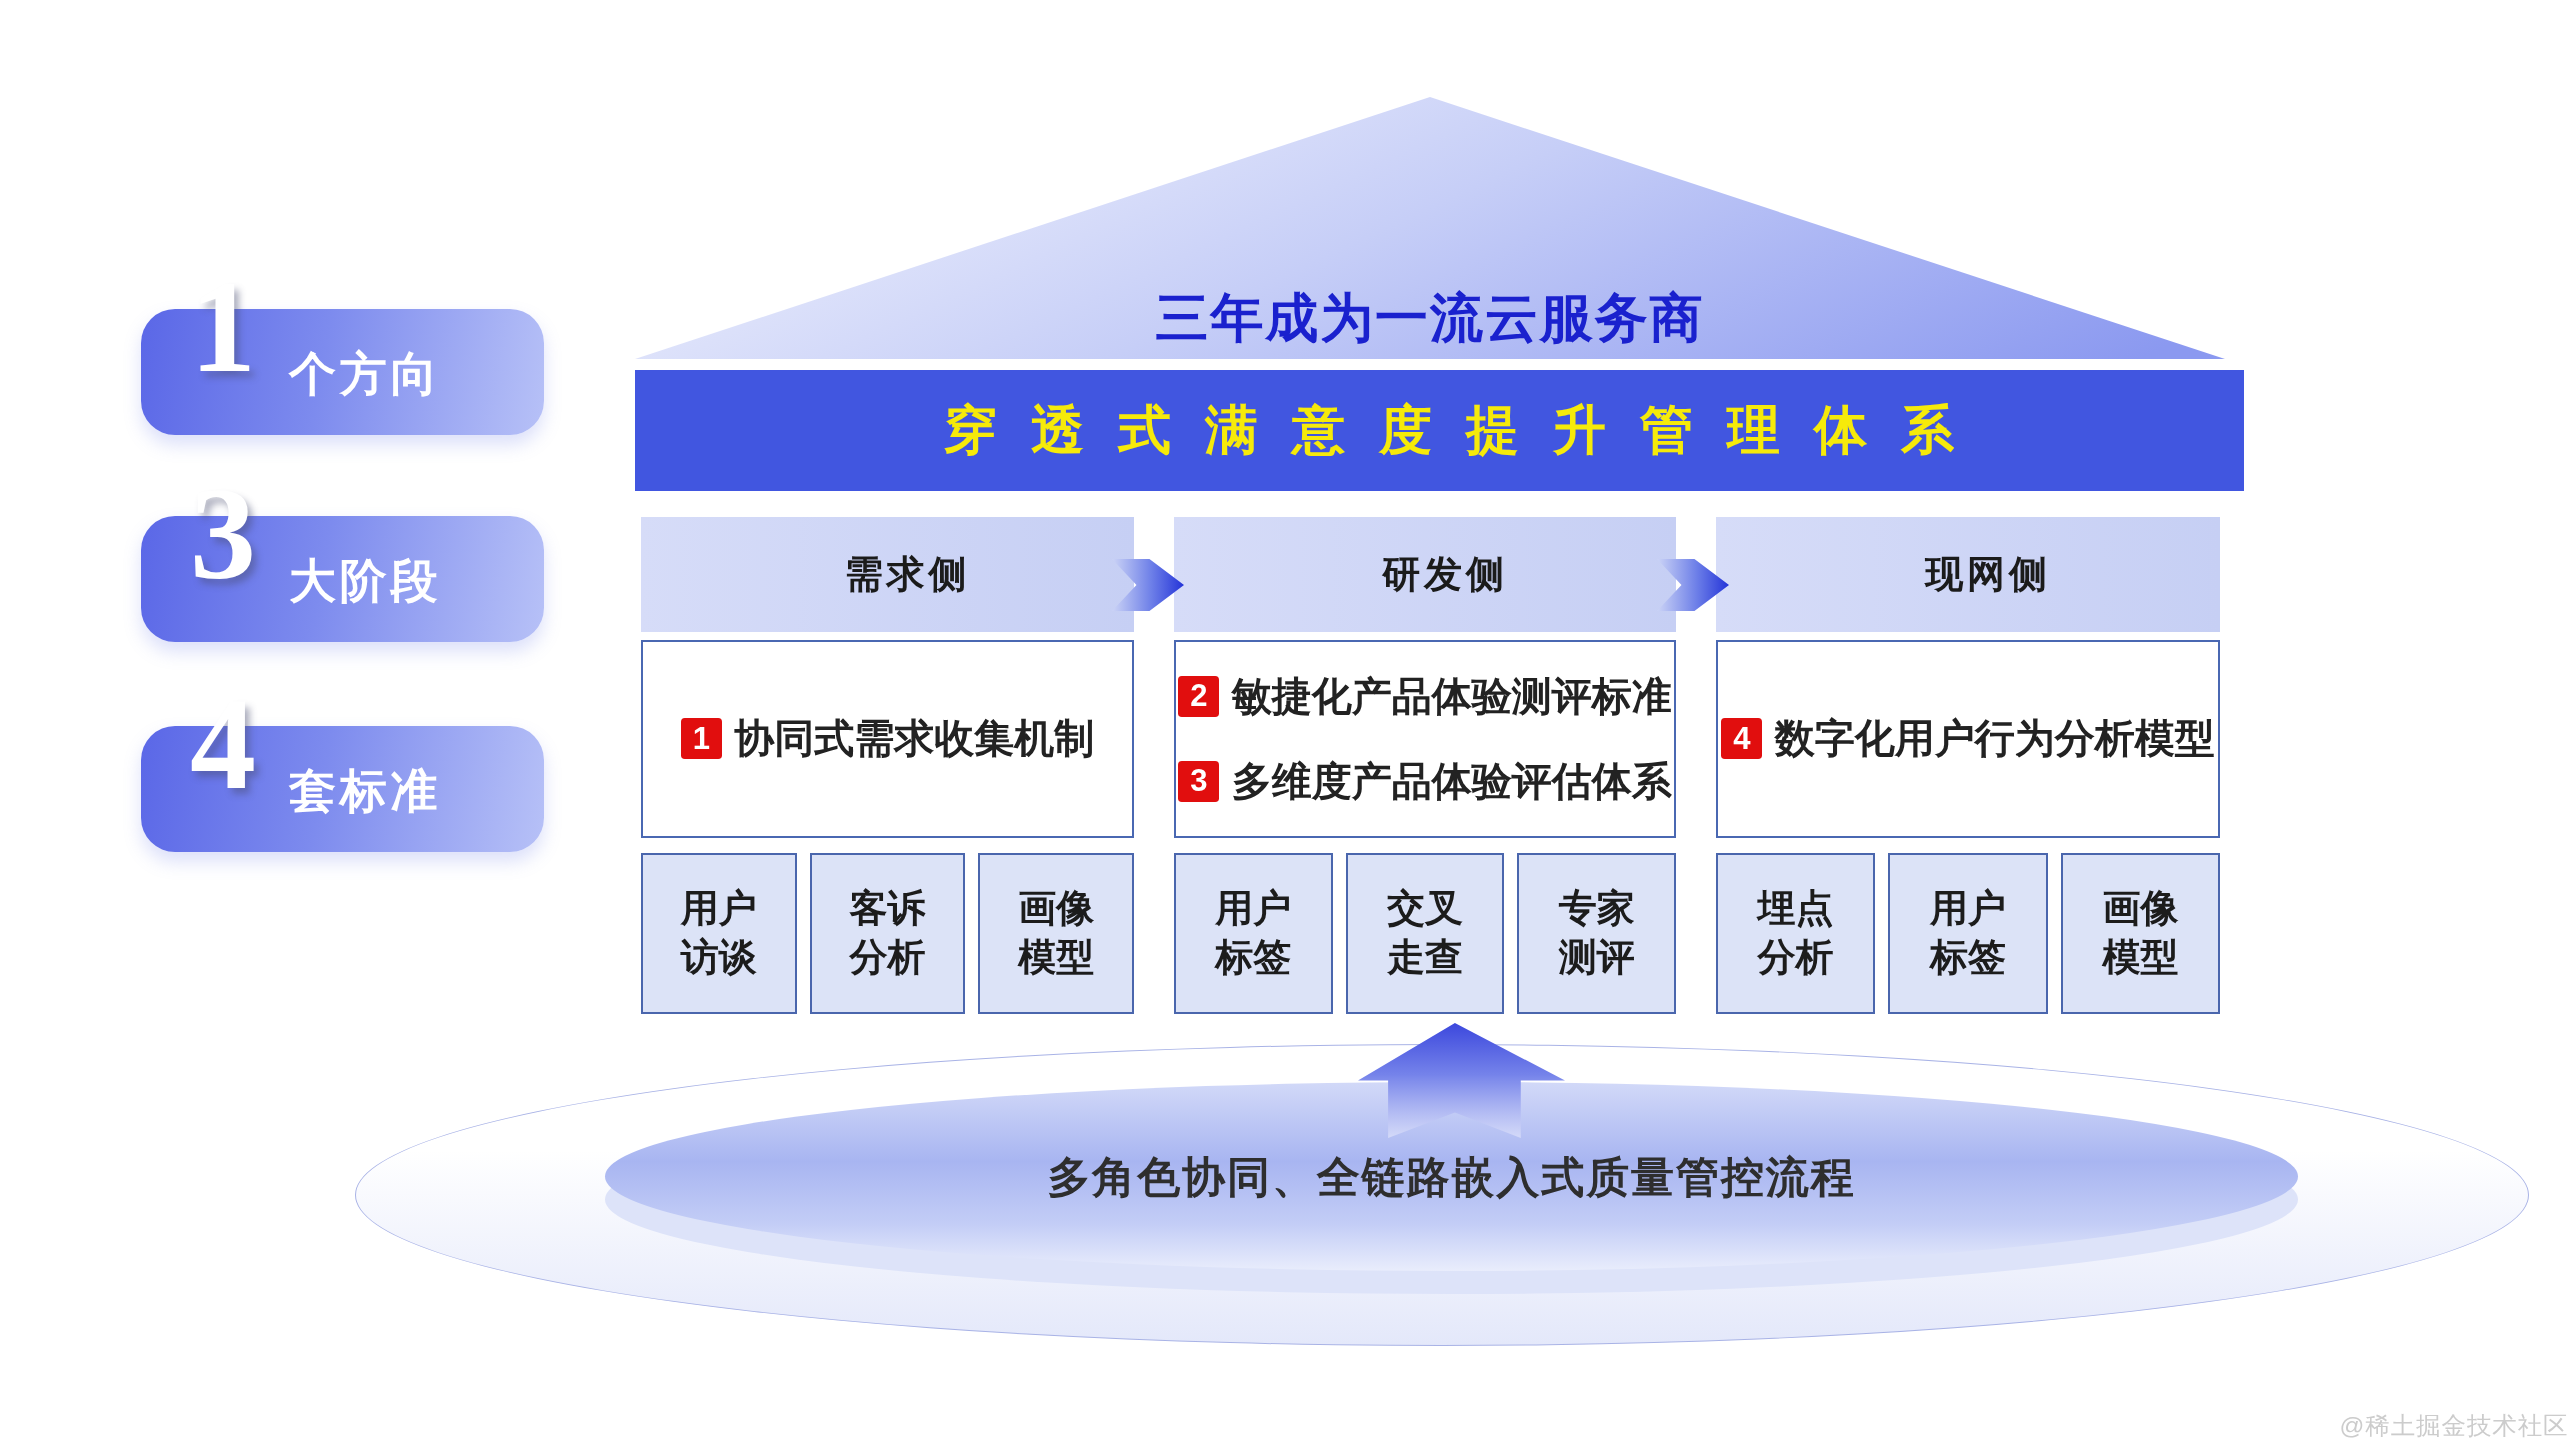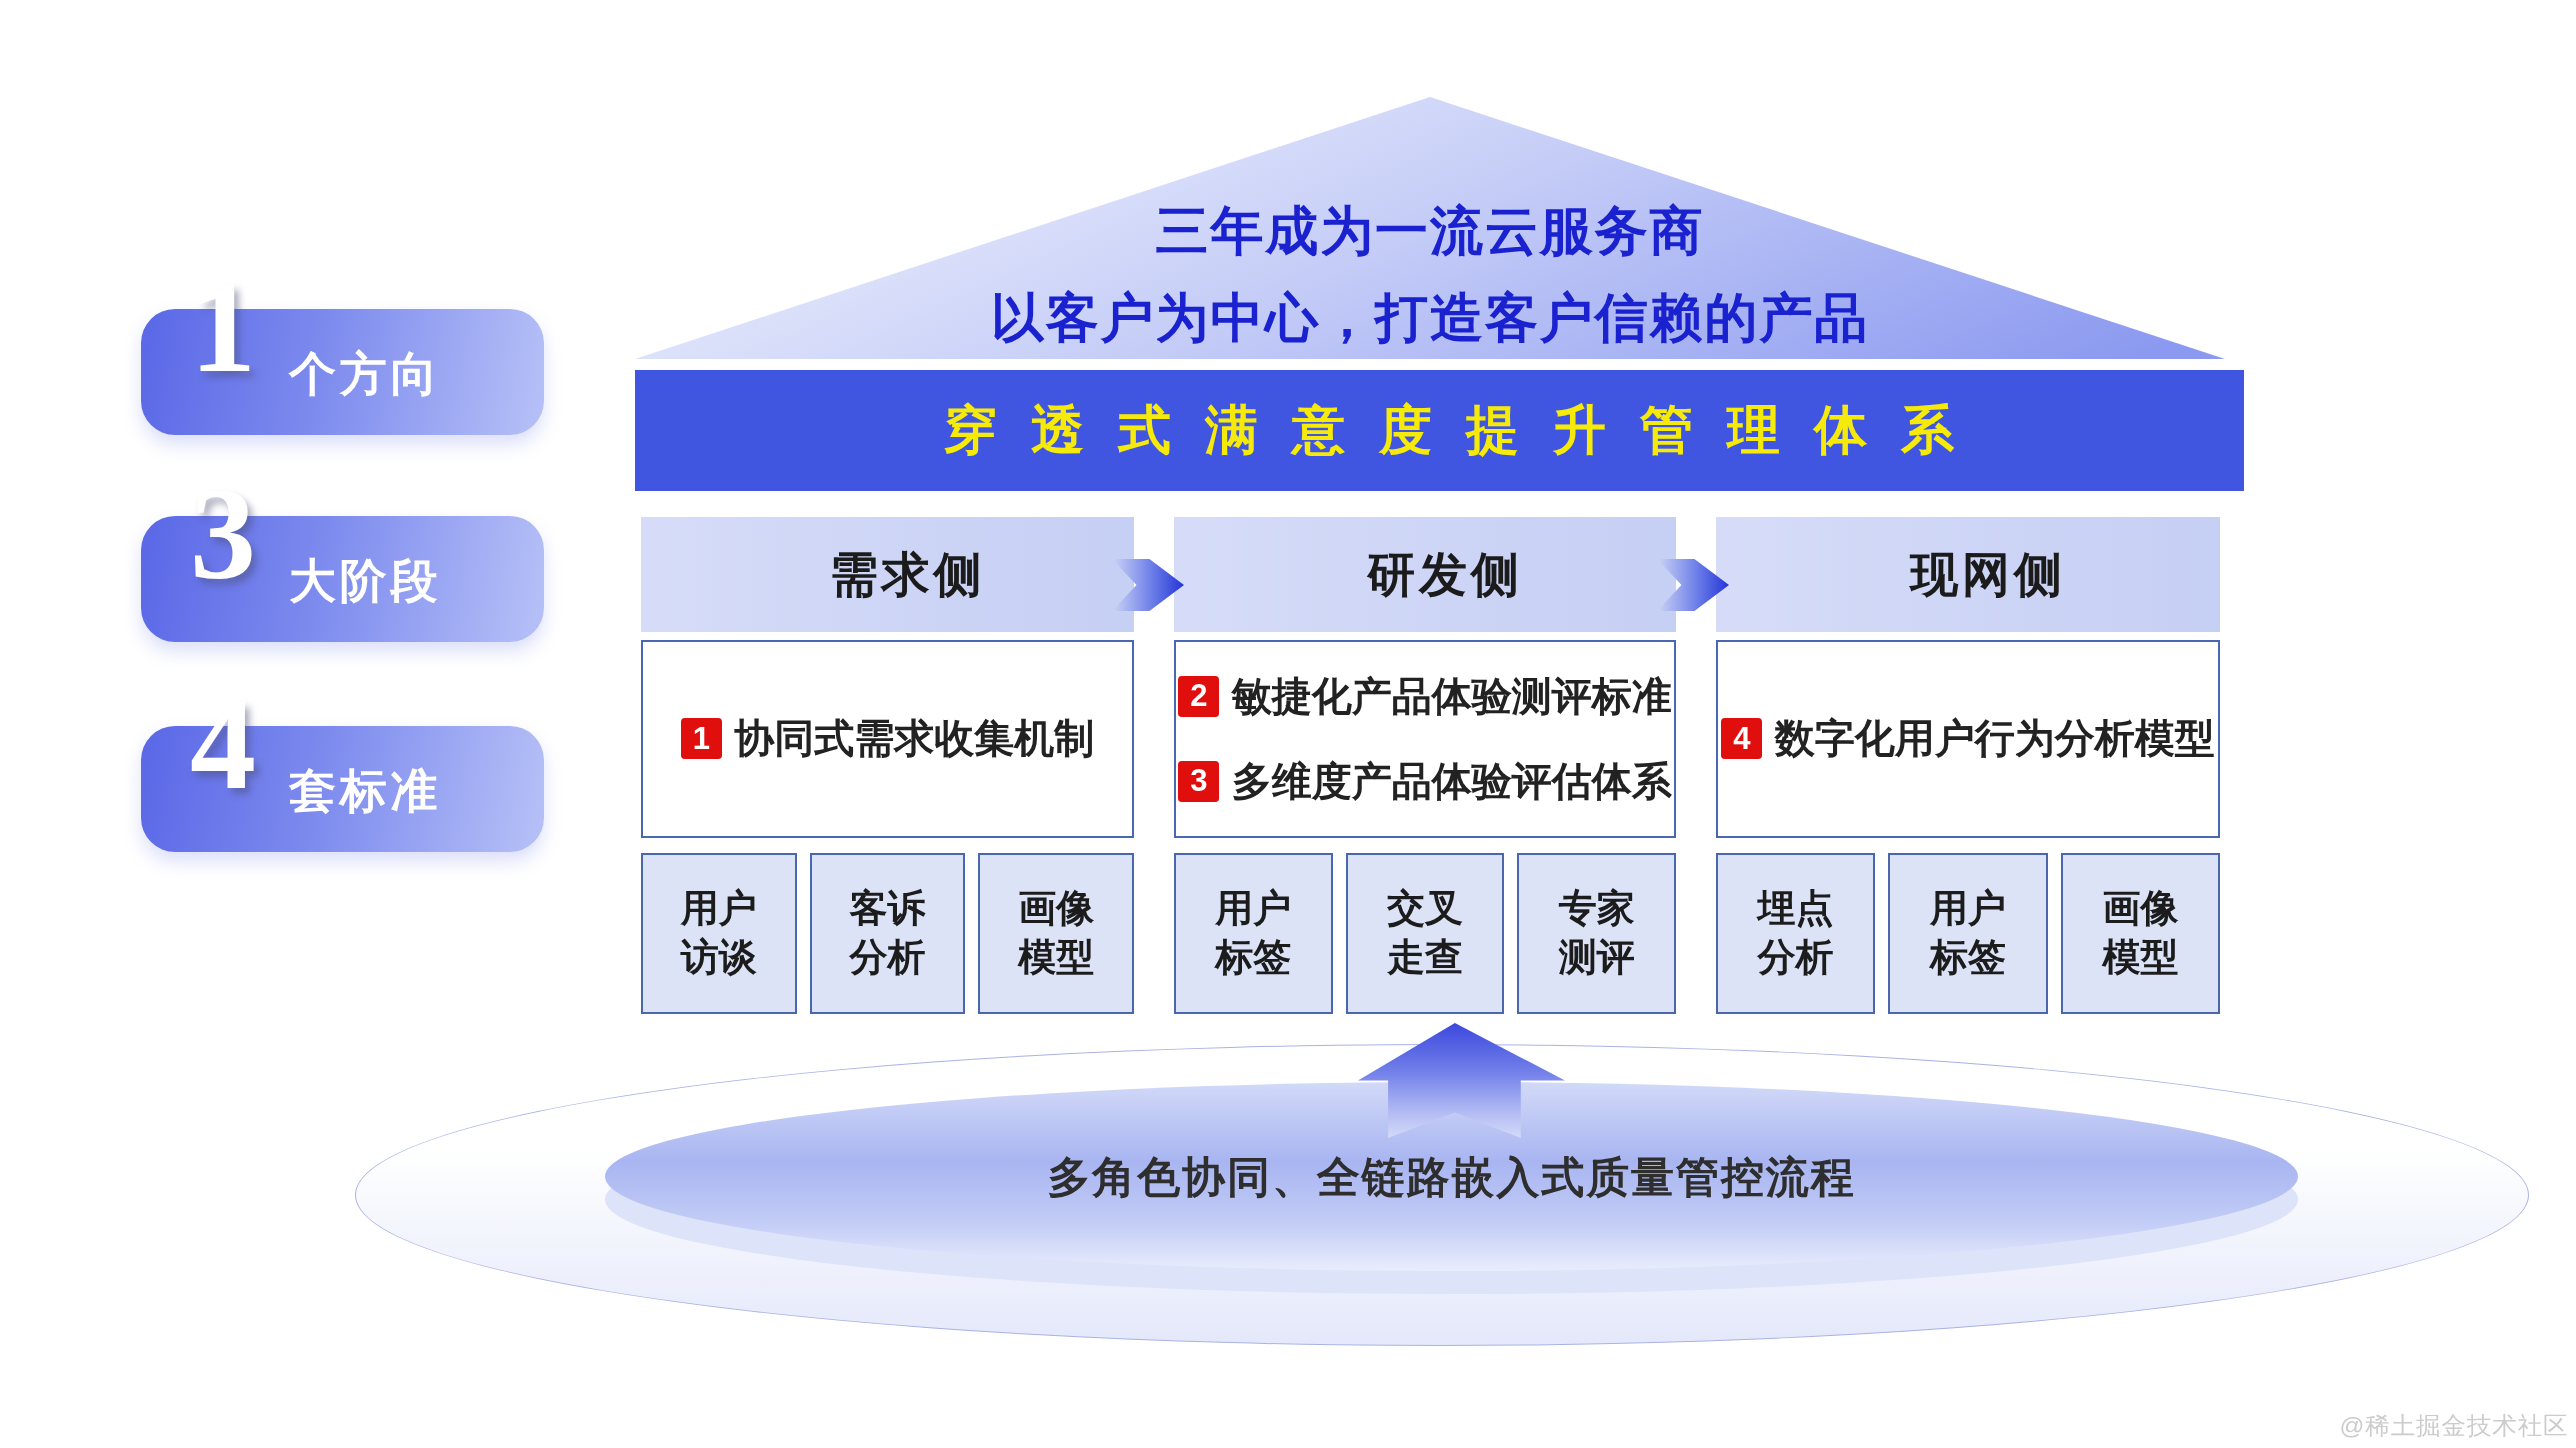--- a/index.html
+++ b/index.html
@@ -46,21 +46,21 @@
   }
 
   
   .col{position:absolute;top:517px;}
   .col1{left:641px;width:493px;}
   .col2{left:1174px;width:502px;}
   .col3{left:1716px;width:504px;}
   .col-header{
     height:115px;background:linear-gradient(90deg,#d6dcf8 0%,#c6cff4 100%);
     display:flex;align-items:center;justify-content:center;
-    font-size:48px;font-weight:700;color:#1b1b1b;letter-spacing:3.8px;padding-left:40px;
+    font-size:38px;font-weight:700;color:#1b1b1b;letter-spacing:3.8px;padding-left:40px;
   }
   .col-box{
     margin-top:7.5px;height:198px;background:#ffffff;border:2.8px solid #4a68b2;box-sizing:border-box;
     display:flex;flex-direction:column;justify-content:center;gap:30px;padding:0 9.4px;
   }
   .item-row{display:flex;align-items:center;justify-content:center;gap:12.3px;}
   .badge{
     width:41px;height:41px;flex:0 0 41px;border-radius:3.8px;background:#e10e0e;
     color:#ffffff;font-weight:700;font-size:31px;
     display:flex;align-items:center;justify-content:center;
@@ -113,21 +113,20 @@
     <span class="pill-num">3</span>
     <span class="pill-label">大阶段</span>
   </div>
   <div class="pill pill3">
     <span class="pill-num">4</span>
     <span class="pill-label">套标准</span>
   </div>
 
   <div class="roof">
     <div class="roof-line">三年成为一流云服务商</div>
-    <div class="roof-line">以客户为中心，打造客户信赖的产品</div>
   </div>
 
   <div class="banner">
     <div class="banner-title">穿透式满意度提升管理体系</div>
   </div>
 
   <div class="col col1">
     <div class="col-header">需求侧</div>
     <div class="col-box">
       <div class="item-row">

